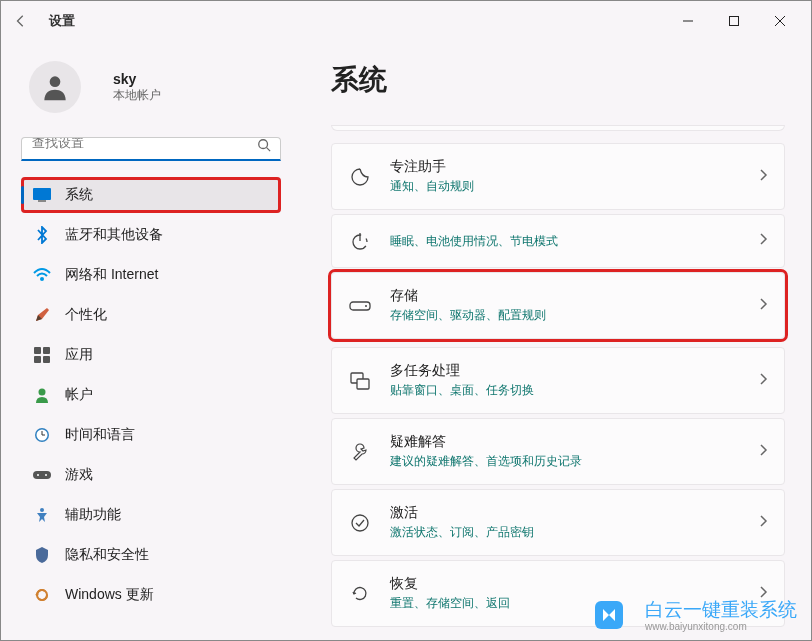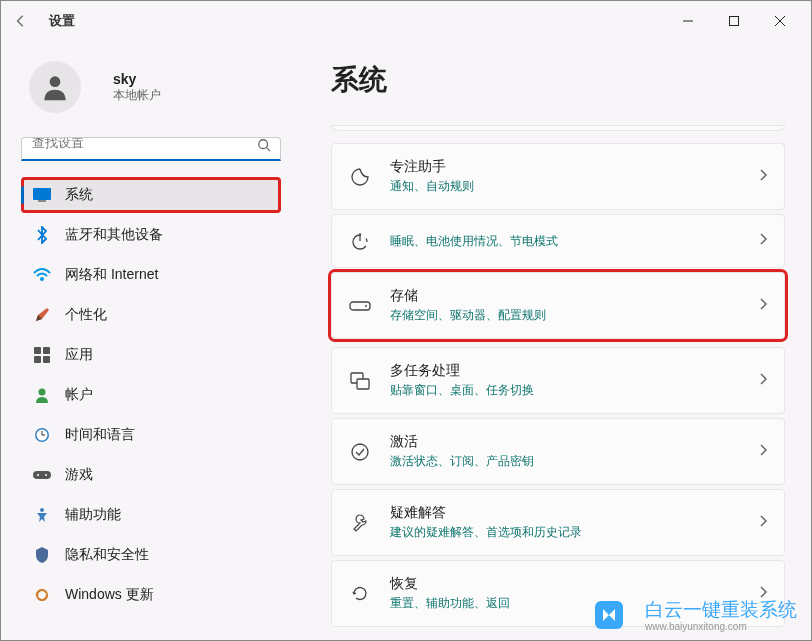--- a/index.html
+++ b/index.html
@@ -285,58 +285,58 @@
           <span class="card-desc">贴靠窗口、桌面、任务切换</span>
         </div>
         <span class="card-chevron"><svg width="10" height="14" viewBox="0 0 10 14">
               <path d="M3 2 L8 7 L3 12" stroke="#666" stroke-width="1.5" fill="none"></path>
             </svg></span>
       </div>
 
       <div class="settings-card">
         <span class="card-icon">
             <svg width="20" height="20" viewBox="0 0 20 20">
+              <path d="M14 6 A4 4 0 1 0 10 10 L4 16 L6 18 L12 12 A4 4 0 0 0 16 8 L13 9 L11 7 Z" stroke="#444" stroke-width="1.2" fill="none"></path>
+            </svg>
+          </span>
+        <div class="card-text">
+          <span class="card-title">疑难解答</span>
+          <span class="card-desc">建议的疑难解答、首选项和历史记录</span>
+        </div>
+        <span class="card-chevron"><svg width="10" height="14" viewBox="0 0 10 14">
+              <path d="M3 2 L8 7 L3 12" stroke="#666" stroke-width="1.5" fill="none"></path>
+            </svg></span>
+      </div>
+
+      <div class="settings-card">
+        <span class="card-icon">
+            <svg width="20" height="20" viewBox="0 0 20 20">
               <circle cx="10" cy="10" r="8" stroke="#444" stroke-width="1.3" fill="none"></circle>
               <path d="M6 10 L9 13 L14 7" stroke="#444" stroke-width="1.3" fill="none"></path>
             </svg>
           </span>
         <div class="card-text">
           <span class="card-title">激活</span>
           <span class="card-desc">激活状态、订阅、产品密钥</span>
         </div>
         <span class="card-chevron"><svg width="10" height="14" viewBox="0 0 10 14">
               <path d="M3 2 L8 7 L3 12" stroke="#666" stroke-width="1.5" fill="none"></path>
             </svg></span>
       </div>
 
       <div class="settings-card">
         <span class="card-icon">
             <svg width="20" height="20" viewBox="0 0 20 20">
-              <path d="M14 6 A4 4 0 1 0 10 10 L4 16 L6 18 L12 12 A4 4 0 0 0 16 8 L13 9 L11 7 Z" stroke="#444" stroke-width="1.2" fill="none"></path>
-            </svg>
-          </span>
-        <div class="card-text">
-          <span class="card-title">疑难解答</span>
-          <span class="card-desc">建议的疑难解答、首选项和历史记录</span>
-        </div>
-        <span class="card-chevron"><svg width="10" height="14" viewBox="0 0 10 14">
-              <path d="M3 2 L8 7 L3 12" stroke="#666" stroke-width="1.5" fill="none"></path>
-            </svg></span>
-      </div>
-
-      <div class="settings-card">
-        <span class="card-icon">
-            <svg width="20" height="20" viewBox="0 0 20 20">
               <path d="M4 10 A6 6 0 1 1 6 14" stroke="#444" stroke-width="1.3" fill="none"></path>
               <path d="M3 8 L4 10 L6 9" stroke="#444" stroke-width="1.3" fill="none"></path>
             </svg>
           </span>
         <div class="card-text">
           <span class="card-title">恢复</span>
-          <span class="card-desc">重置、辅助功能、返回</span>
+          <span class="card-desc">重置、存储空间、返回</span>
         </div>
         <span class="card-chevron"><svg width="10" height="14" viewBox="0 0 10 14">
               <path d="M3 2 L8 7 L3 12" stroke="#666" stroke-width="1.5" fill="none"></path>
             </svg></span>
       </div>
 
     </div>
   </div>
 
   <div class="watermark">

